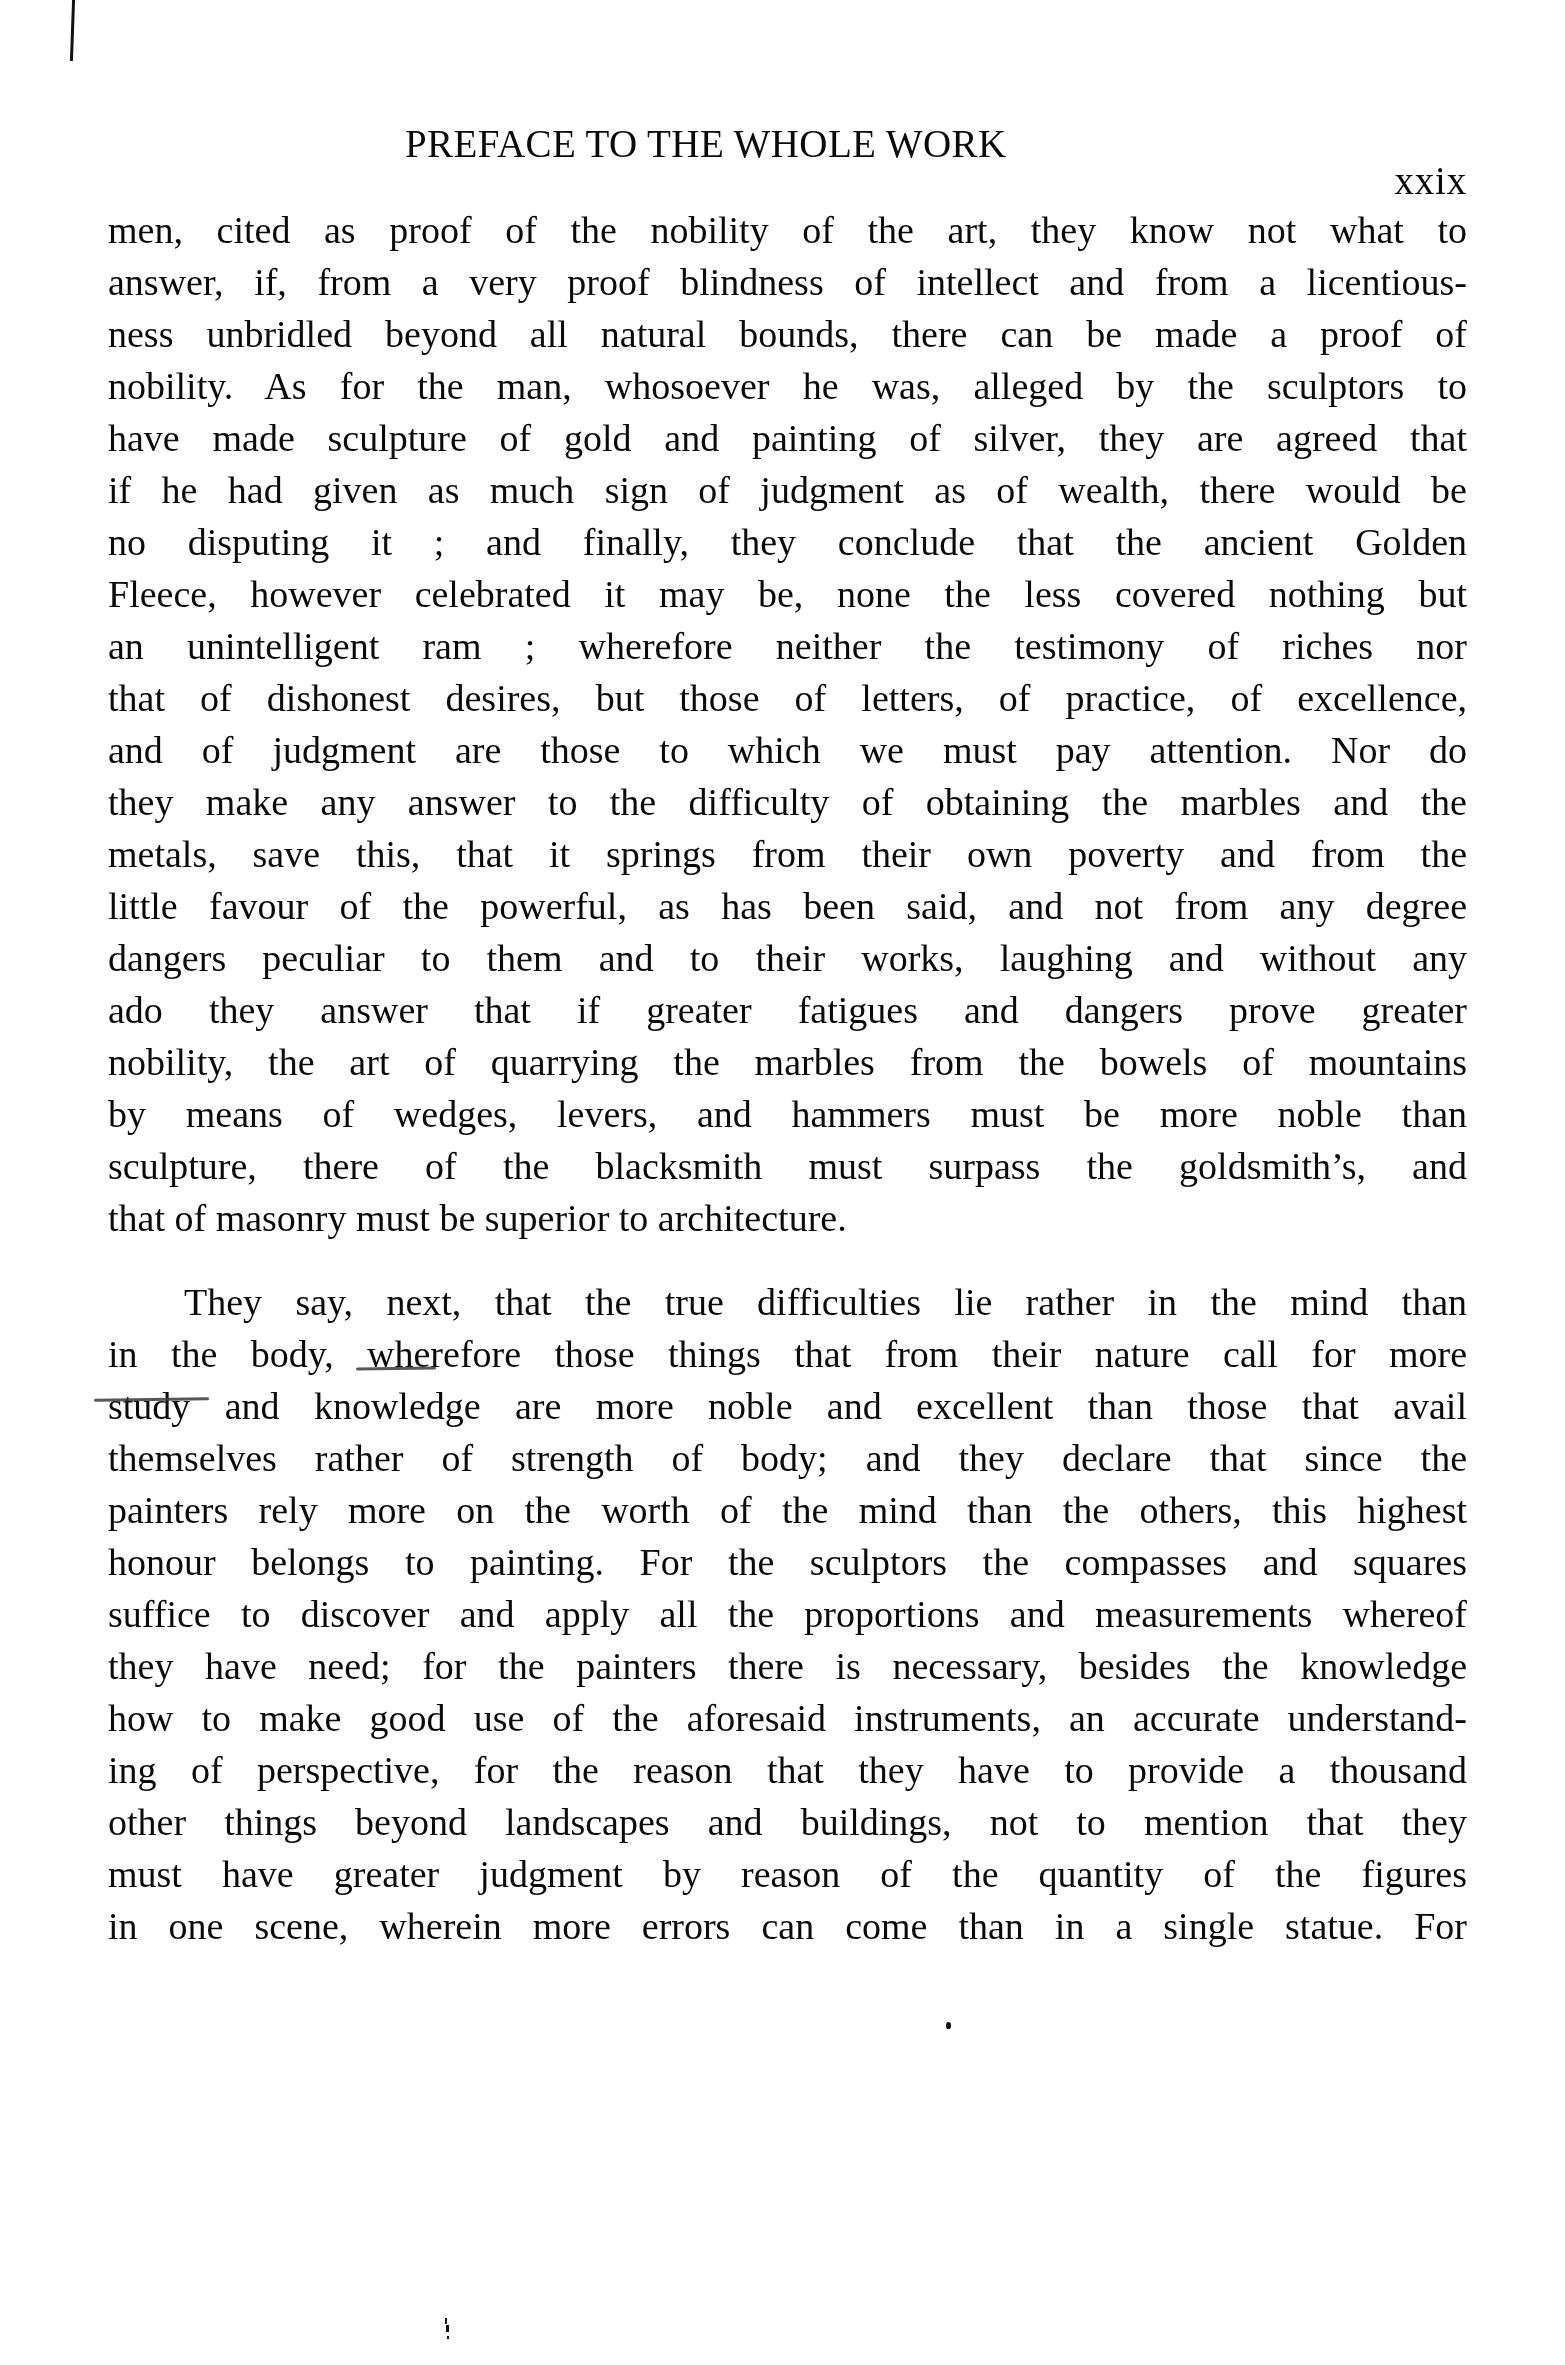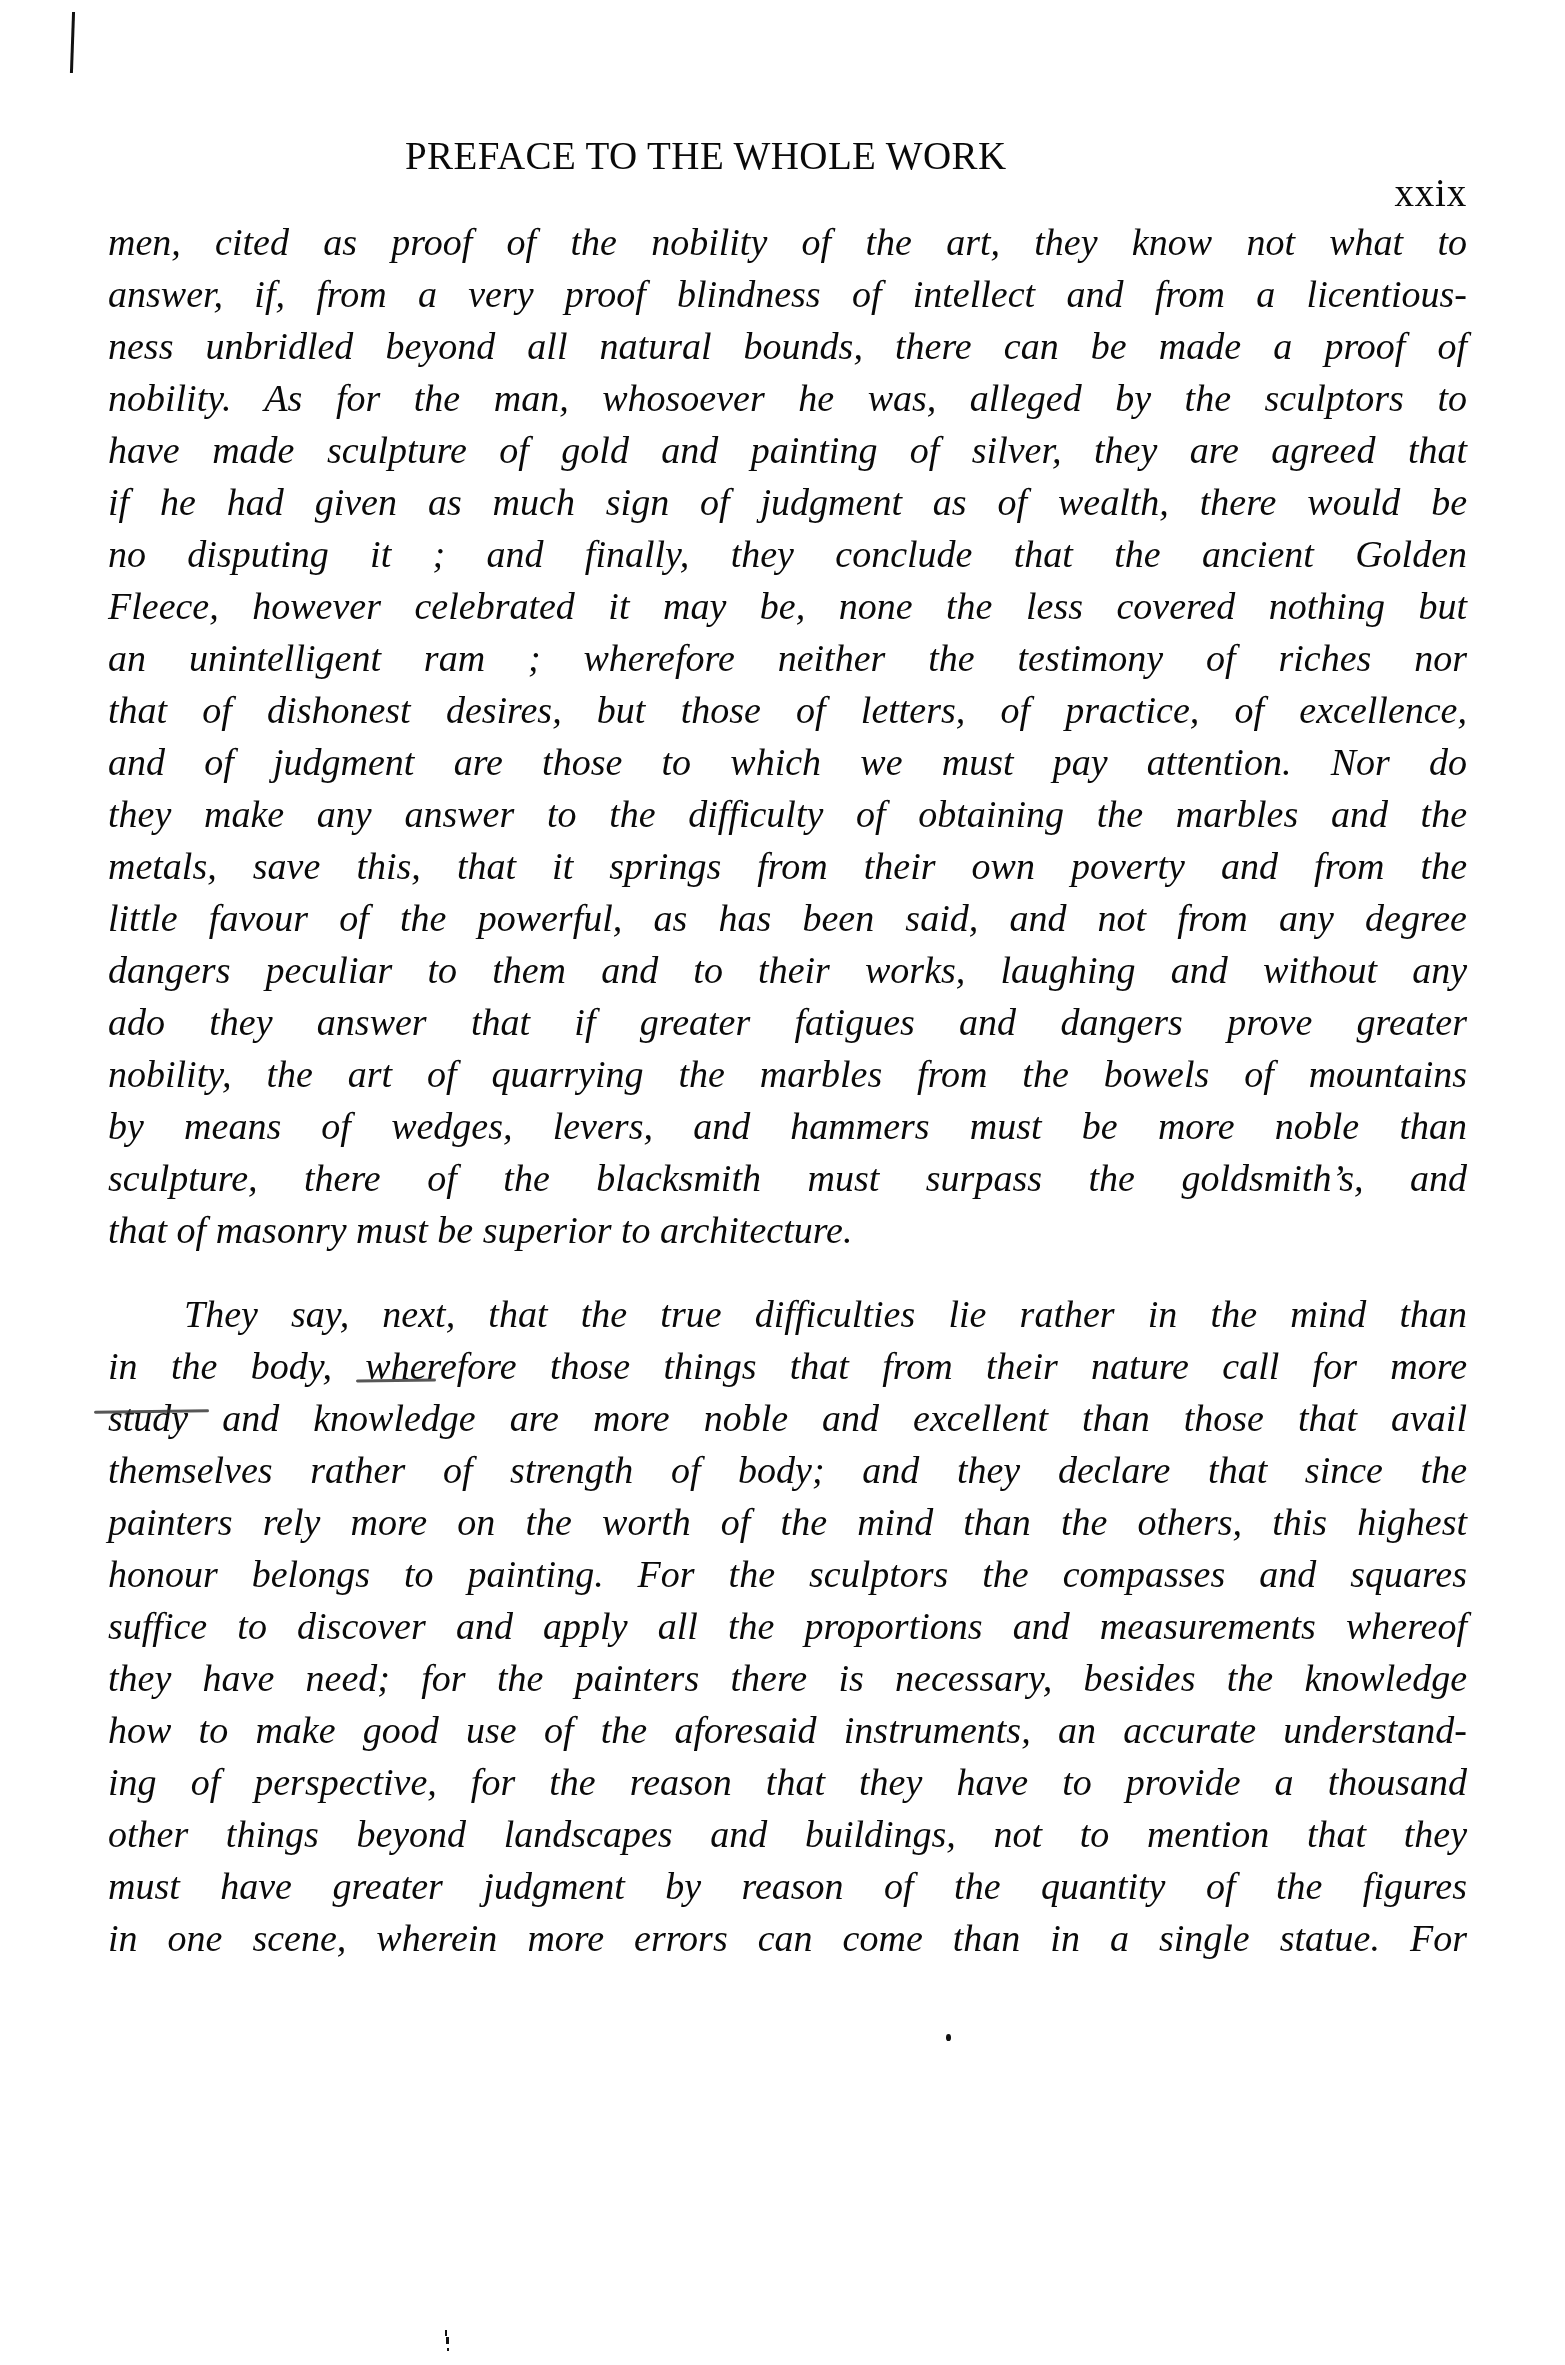--- a/index.html
+++ b/index.html
@@ -10,21 +10,21 @@
   body {
     width: 1566px;
     height: 2366px;
     position: relative;
     overflow: hidden;
     color: #0a0a0a;
     font-family: "Liberation Serif", "DejaVu Serif", serif;
   }
   .page {
     position: absolute;
-    left: 0; top: 12px;
+    left: 0; top: 0;
     width: 1566px;
     height: 1702px;
   }
   .running-head {
     position: absolute;
     left: 108px;
     width: 1359px;
     top: 123px;
     height: 42px;
     font-size: 39px;
@@ -52,21 +52,20 @@
     font-size: 38px;
     line-height: 52px;
   }
   .line {
     display: block;
     height: 52px;
     white-space: nowrap;
     text-align: justify;
     text-align-last: justify;
     overflow: visible;
-    font-style: italic;
   }
   .line.last {
     text-align-last: left;
   }
   .line.indent {
     padding-left: 76px;
     margin-top: 32px;
   }
   .mark {
     position: absolute;

